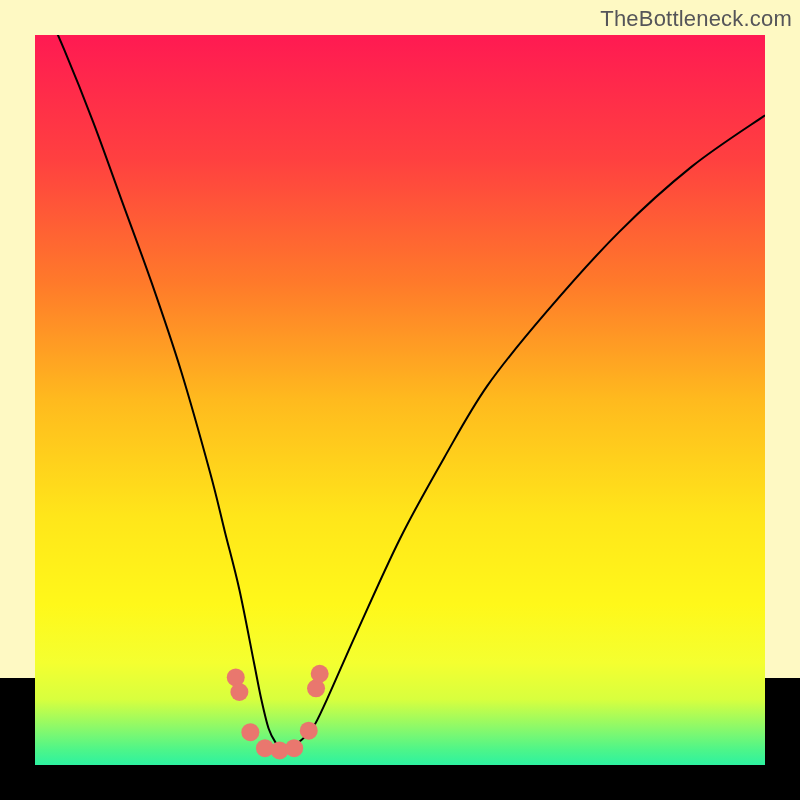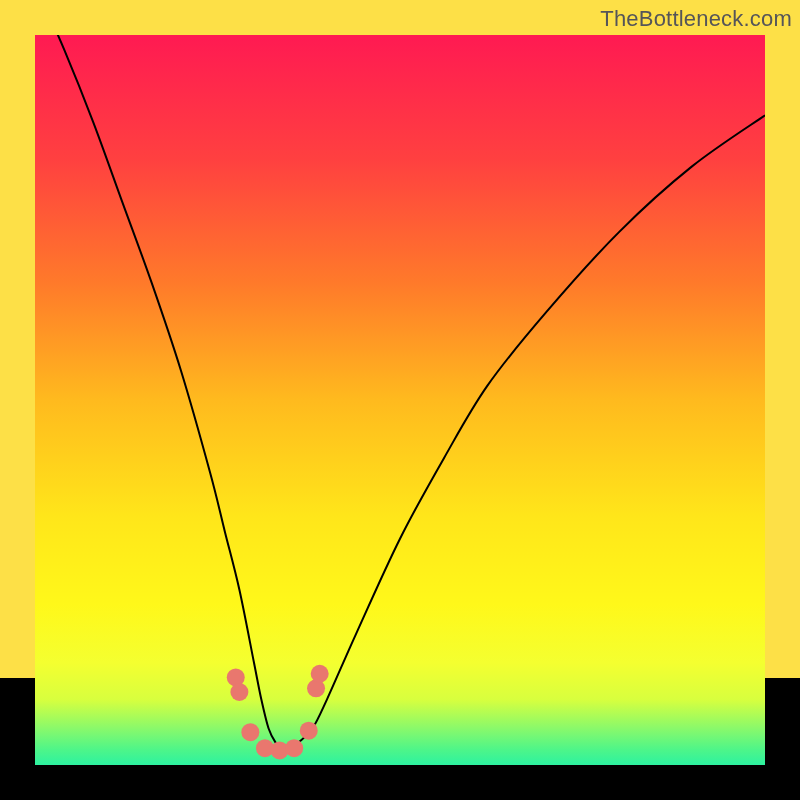--- a/index.html
+++ b/index.html
@@ -8,21 +8,21 @@
     width: 800px;
     height: 800px;
     overflow: hidden;
     background: #000;
     font-family: Arial, Helvetica, sans-serif;
   }
   .outer {
     position: relative;
     width: 800px;
     height: 678px;
-    background: #fde047;
+    background: #fef9c3;
   }
   .plot {
     position: absolute;
     left: 35px;
     top: 35px;
     width: 730px;
     height: 730px;
     overflow: hidden;
   }
   .bg {

